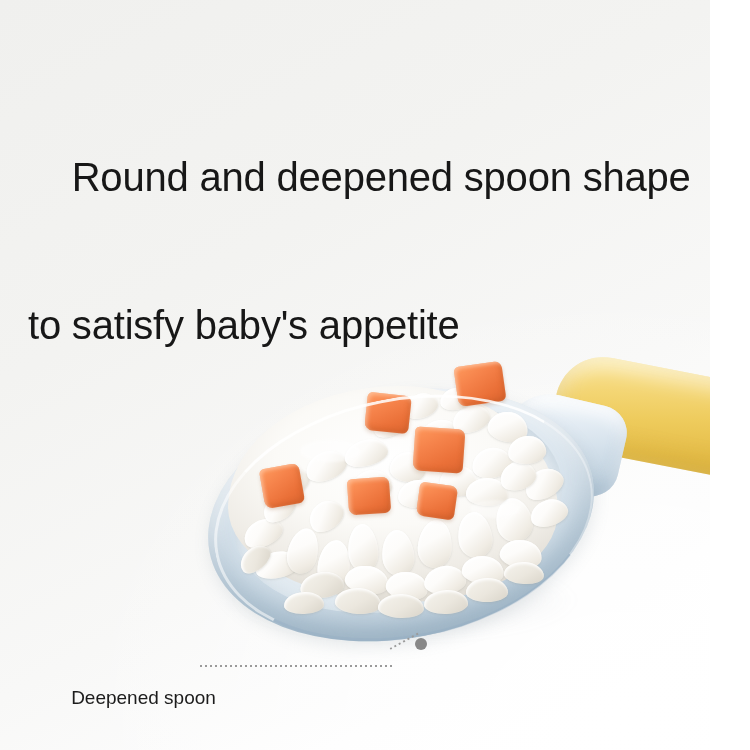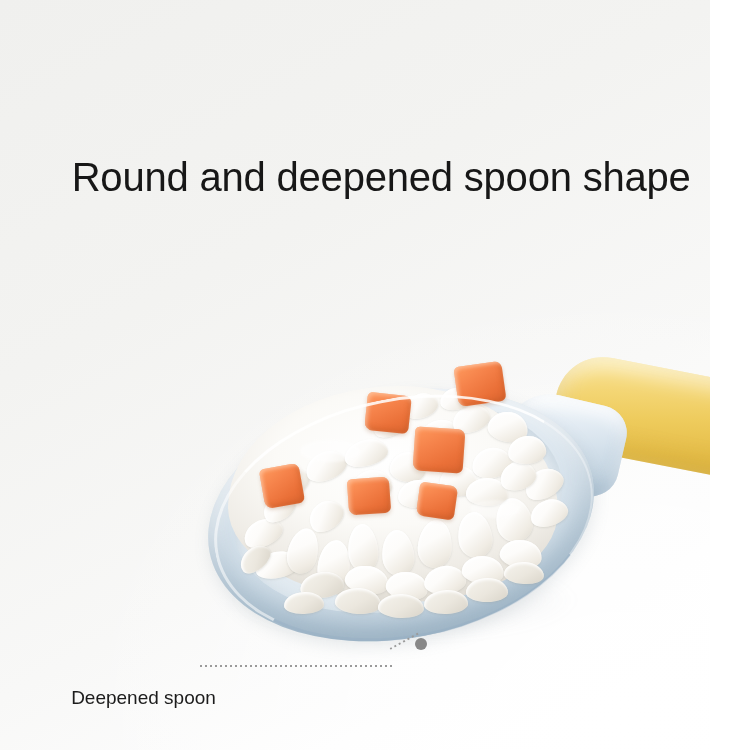--- a/index.html
+++ b/index.html
@@ -180,20 +180,21 @@
 
   .hl { position: absolute; border-radius: 50%; background: rgba(255,255,255,0.9); filter: blur(1px); }
 </style>
 </head>
 <body>
 
 <div id="page">
 
   <div class="headline">
     <span>Round and deepened spoon shape</span>
+    <span class="l2">to satisfy baby's appetite</span>
   </div>
 
   <div class="spoon-stage">
     <div class="spoon-shadow"></div>
     <div class="handle"></div>
     <div class="neck"></div>
     <div class="bowl"></div>
     <div class="bowl-inner"></div>
 
     <div class="rice-mound"></div>

